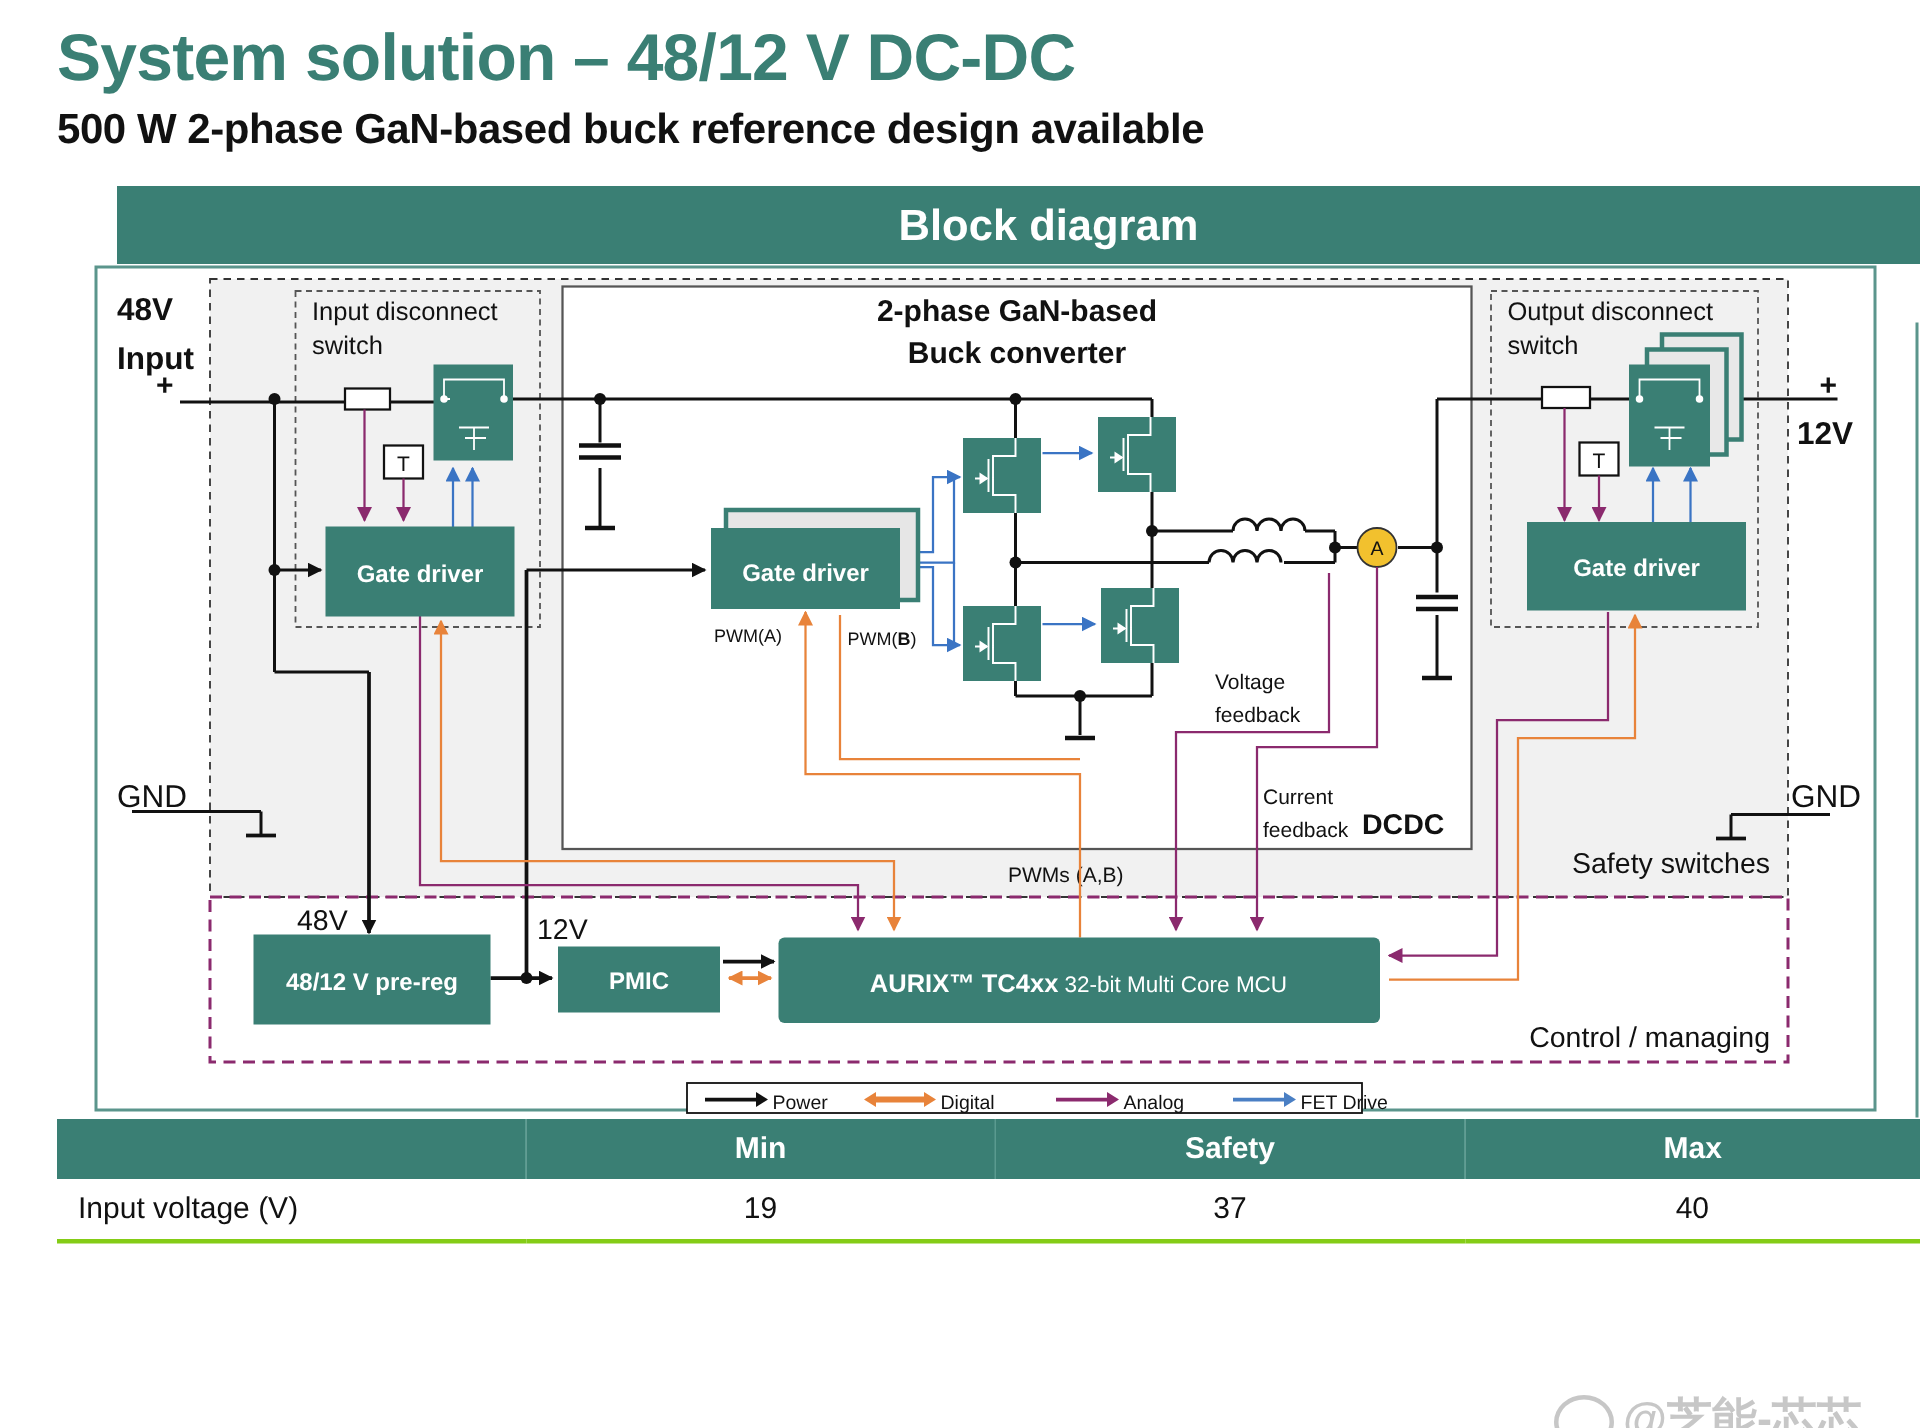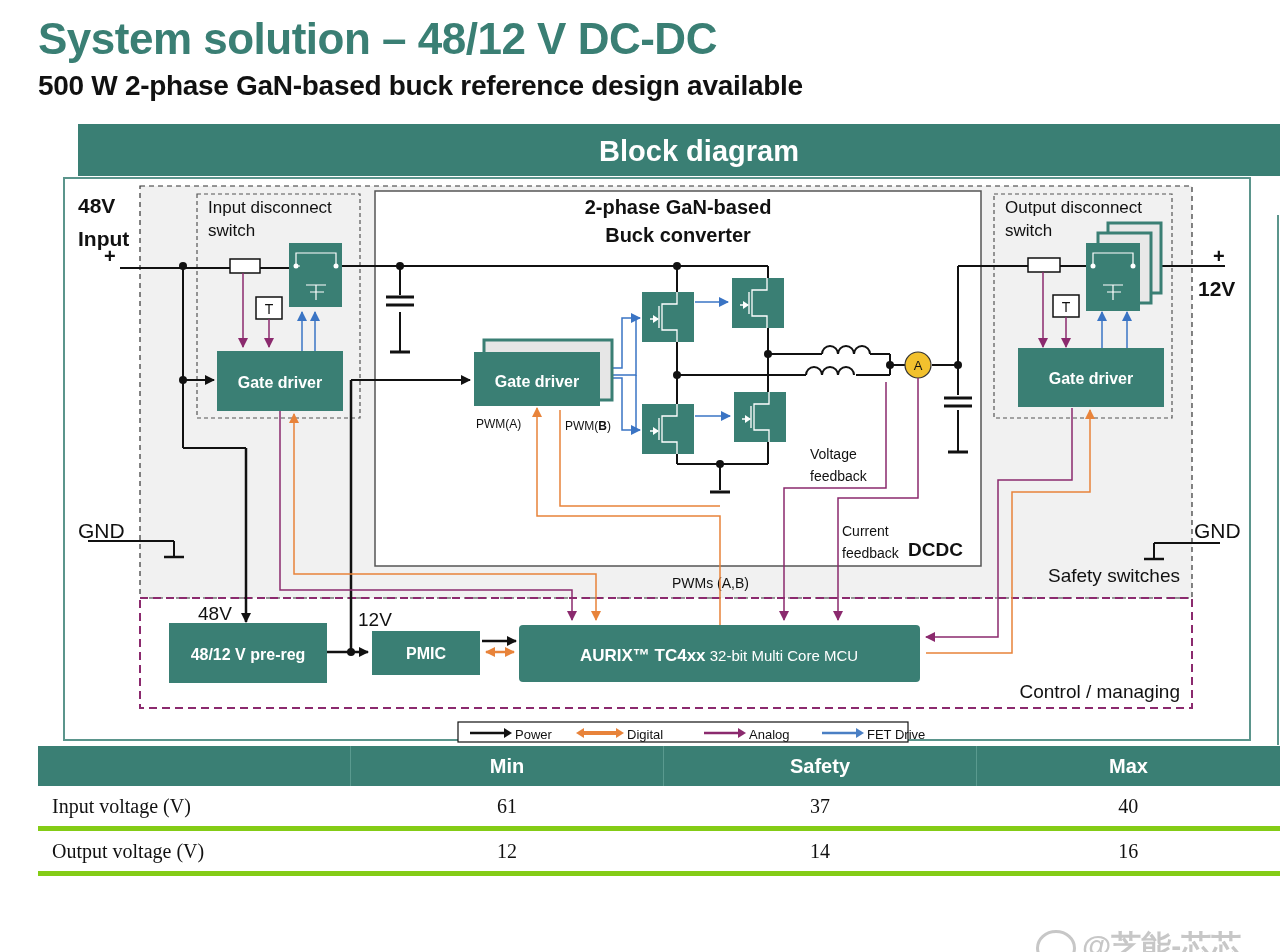--- a/index.html
+++ b/index.html
@@ -4,21 +4,21 @@
 <style>
   html, body { margin:0; padding:0; background:#ffffff; }
   body { width:1280px; height:952px; position:relative; overflow:hidden; font-family:"Liberation Sans", sans-serif; }
   .title { position:absolute; left:38px; top:14px; font-size:44px; font-weight:bold; color:#3a7f74; letter-spacing:-0.5px; white-space:nowrap;text-align:center; }
   .subtitle { position:absolute; left:38px; top:70px; font-size:28px; font-weight:bold; color:#111; letter-spacing:-0.3px; white-space:nowrap; }
   .bd-header { position:absolute; left:38px; top:124px; width:1242px; height:52px; background:#3a7f74; color:#fff; font-size:29px; font-weight:bold; text-align:center; line-height:54px;margin-left:40px; }
   svg#diagram { position:absolute; left:0; top:0; }
   .specs { position:absolute; left:38px; top:746px; width:1242px; border-collapse:collapse; font-size:20px; color:#111; }
   .specs th { background:#3a7f74; color:#fff; font-weight:bold; height:38px; text-align:center; border-left:1px solid #5a9a8f;margin-left:12px; }
   .specs th:first-child { border-left:none; }
-  .specs td { height:38px; border-bottom:5px solid #84cc16; text-align:center;font-family:Liberation Serif, serif; }
+  .specs td { height:38px; border-bottom:3px solid #84cc16; text-align:center; }
   .specs td.rowlabel { text-align:left; padding-left:14px; }
   .watermark { position:absolute; left:1036px; top:926px; font-size:30px; color:rgba(180,180,180,0.75); font-weight:bold; white-space:nowrap; }
   .wm-icon { display:inline-block; width:34px; height:30px; border:3px solid rgba(180,180,180,0.75); border-radius:50%; vertical-align:middle; margin-right:6px; }
 </style>
 </head>
 <body>
 
 <div class="title">System solution – 48/12 V DC-DC</div>
 <div class="subtitle">500 W 2-phase GaN-based buck reference design available</div>
 <div class="bd-header">Block diagram</div>
@@ -295,26 +295,20 @@
     <tr>
       <th style="width:310px"></th>
       <th style="width:310px">Min</th>
       <th style="width:310px">Safety</th>
       <th>Max</th>
     </tr>
   </thead>
   <tbody>
     <tr>
       <td class="rowlabel">Input voltage (V)</td>
-      <td>61</td>
+      <td>19</td>
       <td>37</td>
       <td>40</td>
     </tr>
-    <tr>
-      <td class="rowlabel">Output voltage (V)</td>
-      <td>12</td>
-      <td>14</td>
-      <td>16</td>
-    </tr>
   </tbody>
 </table>
 
 <div class="watermark"><span class="wm-icon"></span><span>@芝能-芯芯</span></div>
 
 </body></html>

